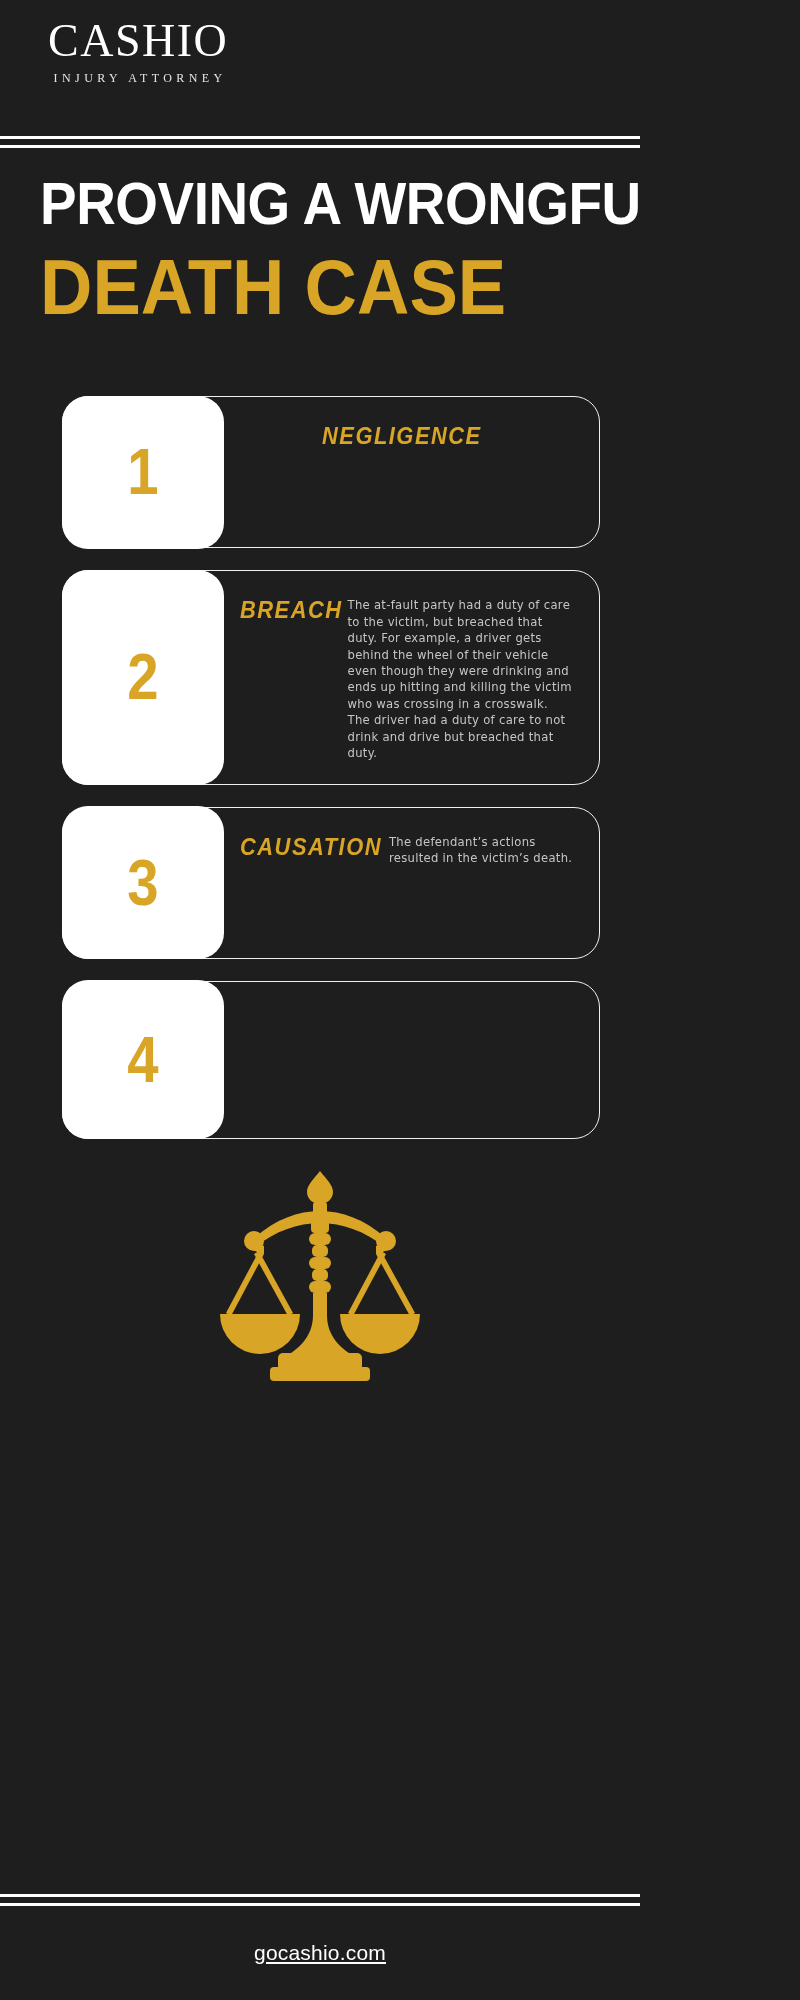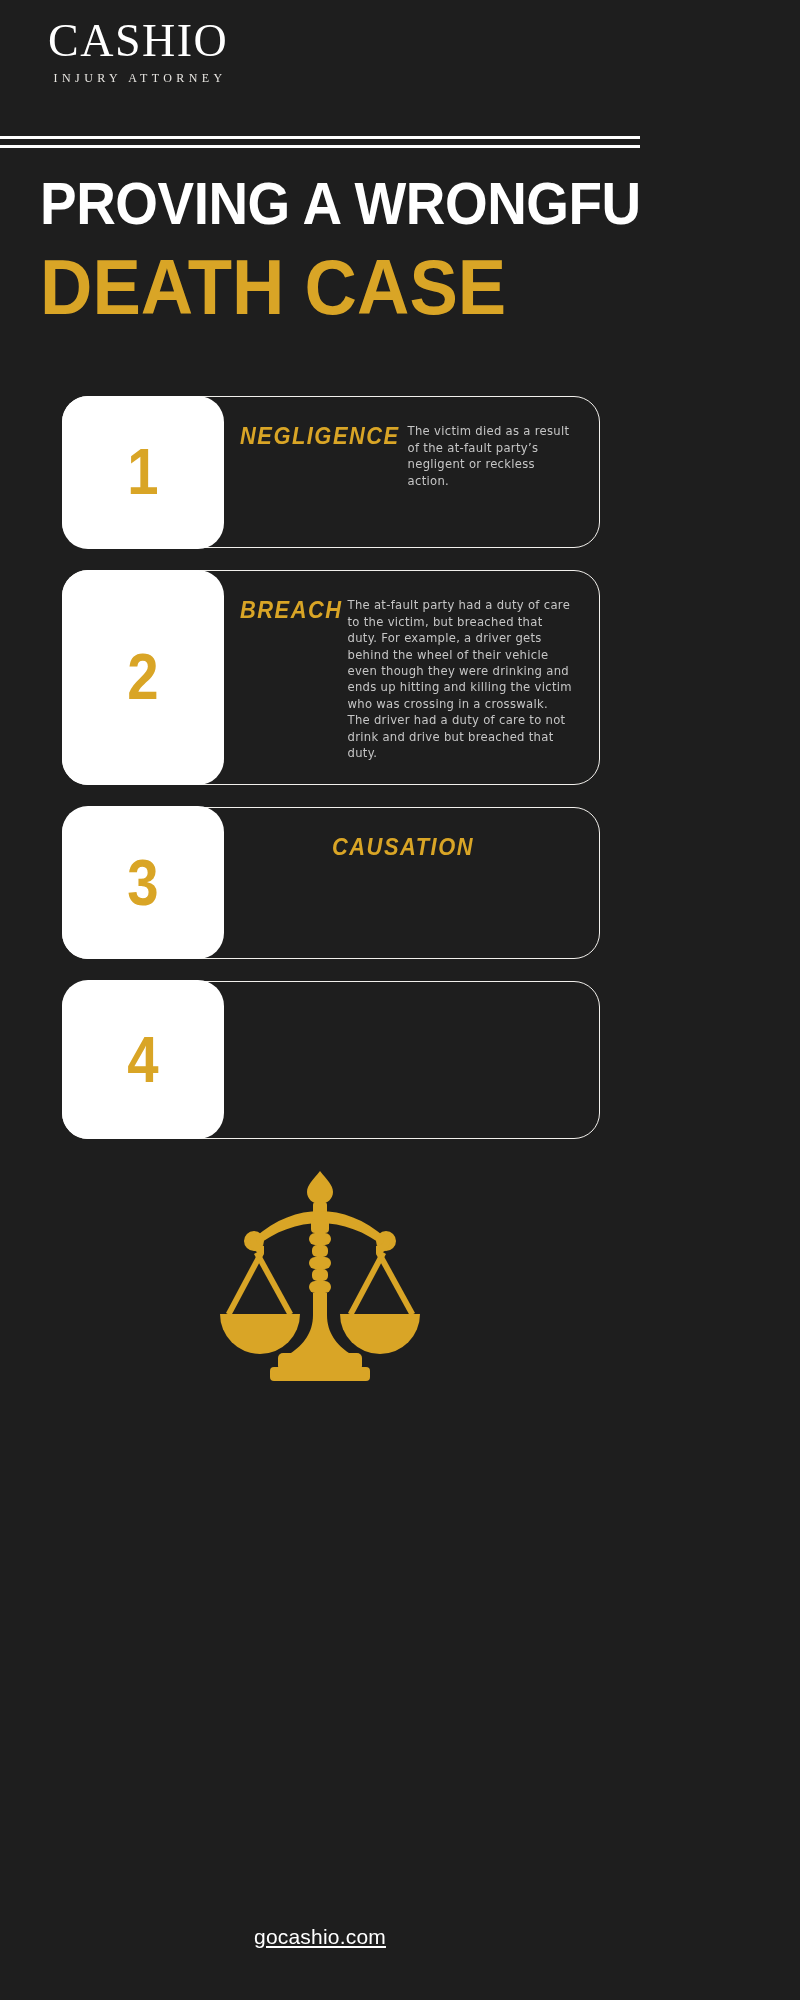--- a/index.html
+++ b/index.html
@@ -168,21 +168,21 @@
     right: 0;
     height: 3px;
     background: #ffffff;
   }
   .footer-rule.top { bottom: 103px; }
   .footer-rule.bottom { bottom: 94px; }
   .footer {
     position: absolute;
     left: 0;
     right: 0;
-    bottom: 16px;
+    bottom: 0;
     height: 94px;
     display: flex;
     align-items: center;
     justify-content: center;
     background: #1e1e1e;
   }
   .footer-url {
     font-family: "Liberation Sans", sans-serif;
     font-size: 21px;
     color: #ffffff;
@@ -209,40 +209,40 @@
   </div>
 
   <div class="cards">
 
     <div class="card c1">
       <div class="card-num-box">
         <span class="card-num">1</span>
       </div>
       <div class="card-body">
         <div class="card-title">NEGLIGENCE</div>
-        <p class="card-text">The victim died as a result of the at-fault party’s negligent or reckless action.</p>
       </div>
     </div>
 
     <div class="card c2">
       <div class="card-num-box">
         <span class="card-num">2</span>
       </div>
       <div class="card-body">
         <div class="card-title">BREACH</div>
         <p class="card-text">The at-fault party had a duty of care to the victim, but breached that duty. For example, a driver gets behind the wheel of their vehicle even though they were drinking and ends up hitting and killing the victim who was crossing in a crosswalk. The driver had a duty of care to not drink and drive but breached that duty.</p>
       </div>
     </div>
 
     <div class="card c3">
       <div class="card-num-box">
         <span class="card-num">3</span>
       </div>
       <div class="card-body">
         <div class="card-title">CAUSATION</div>
+        <p class="card-text">The defendant’s actions resulted in the victim’s death.</p>
       </div>
     </div>
 
     <div class="card c4">
       <div class="card-num-box">
         <span class="card-num">4</span>
       </div>
     </div>
 
   </div>

